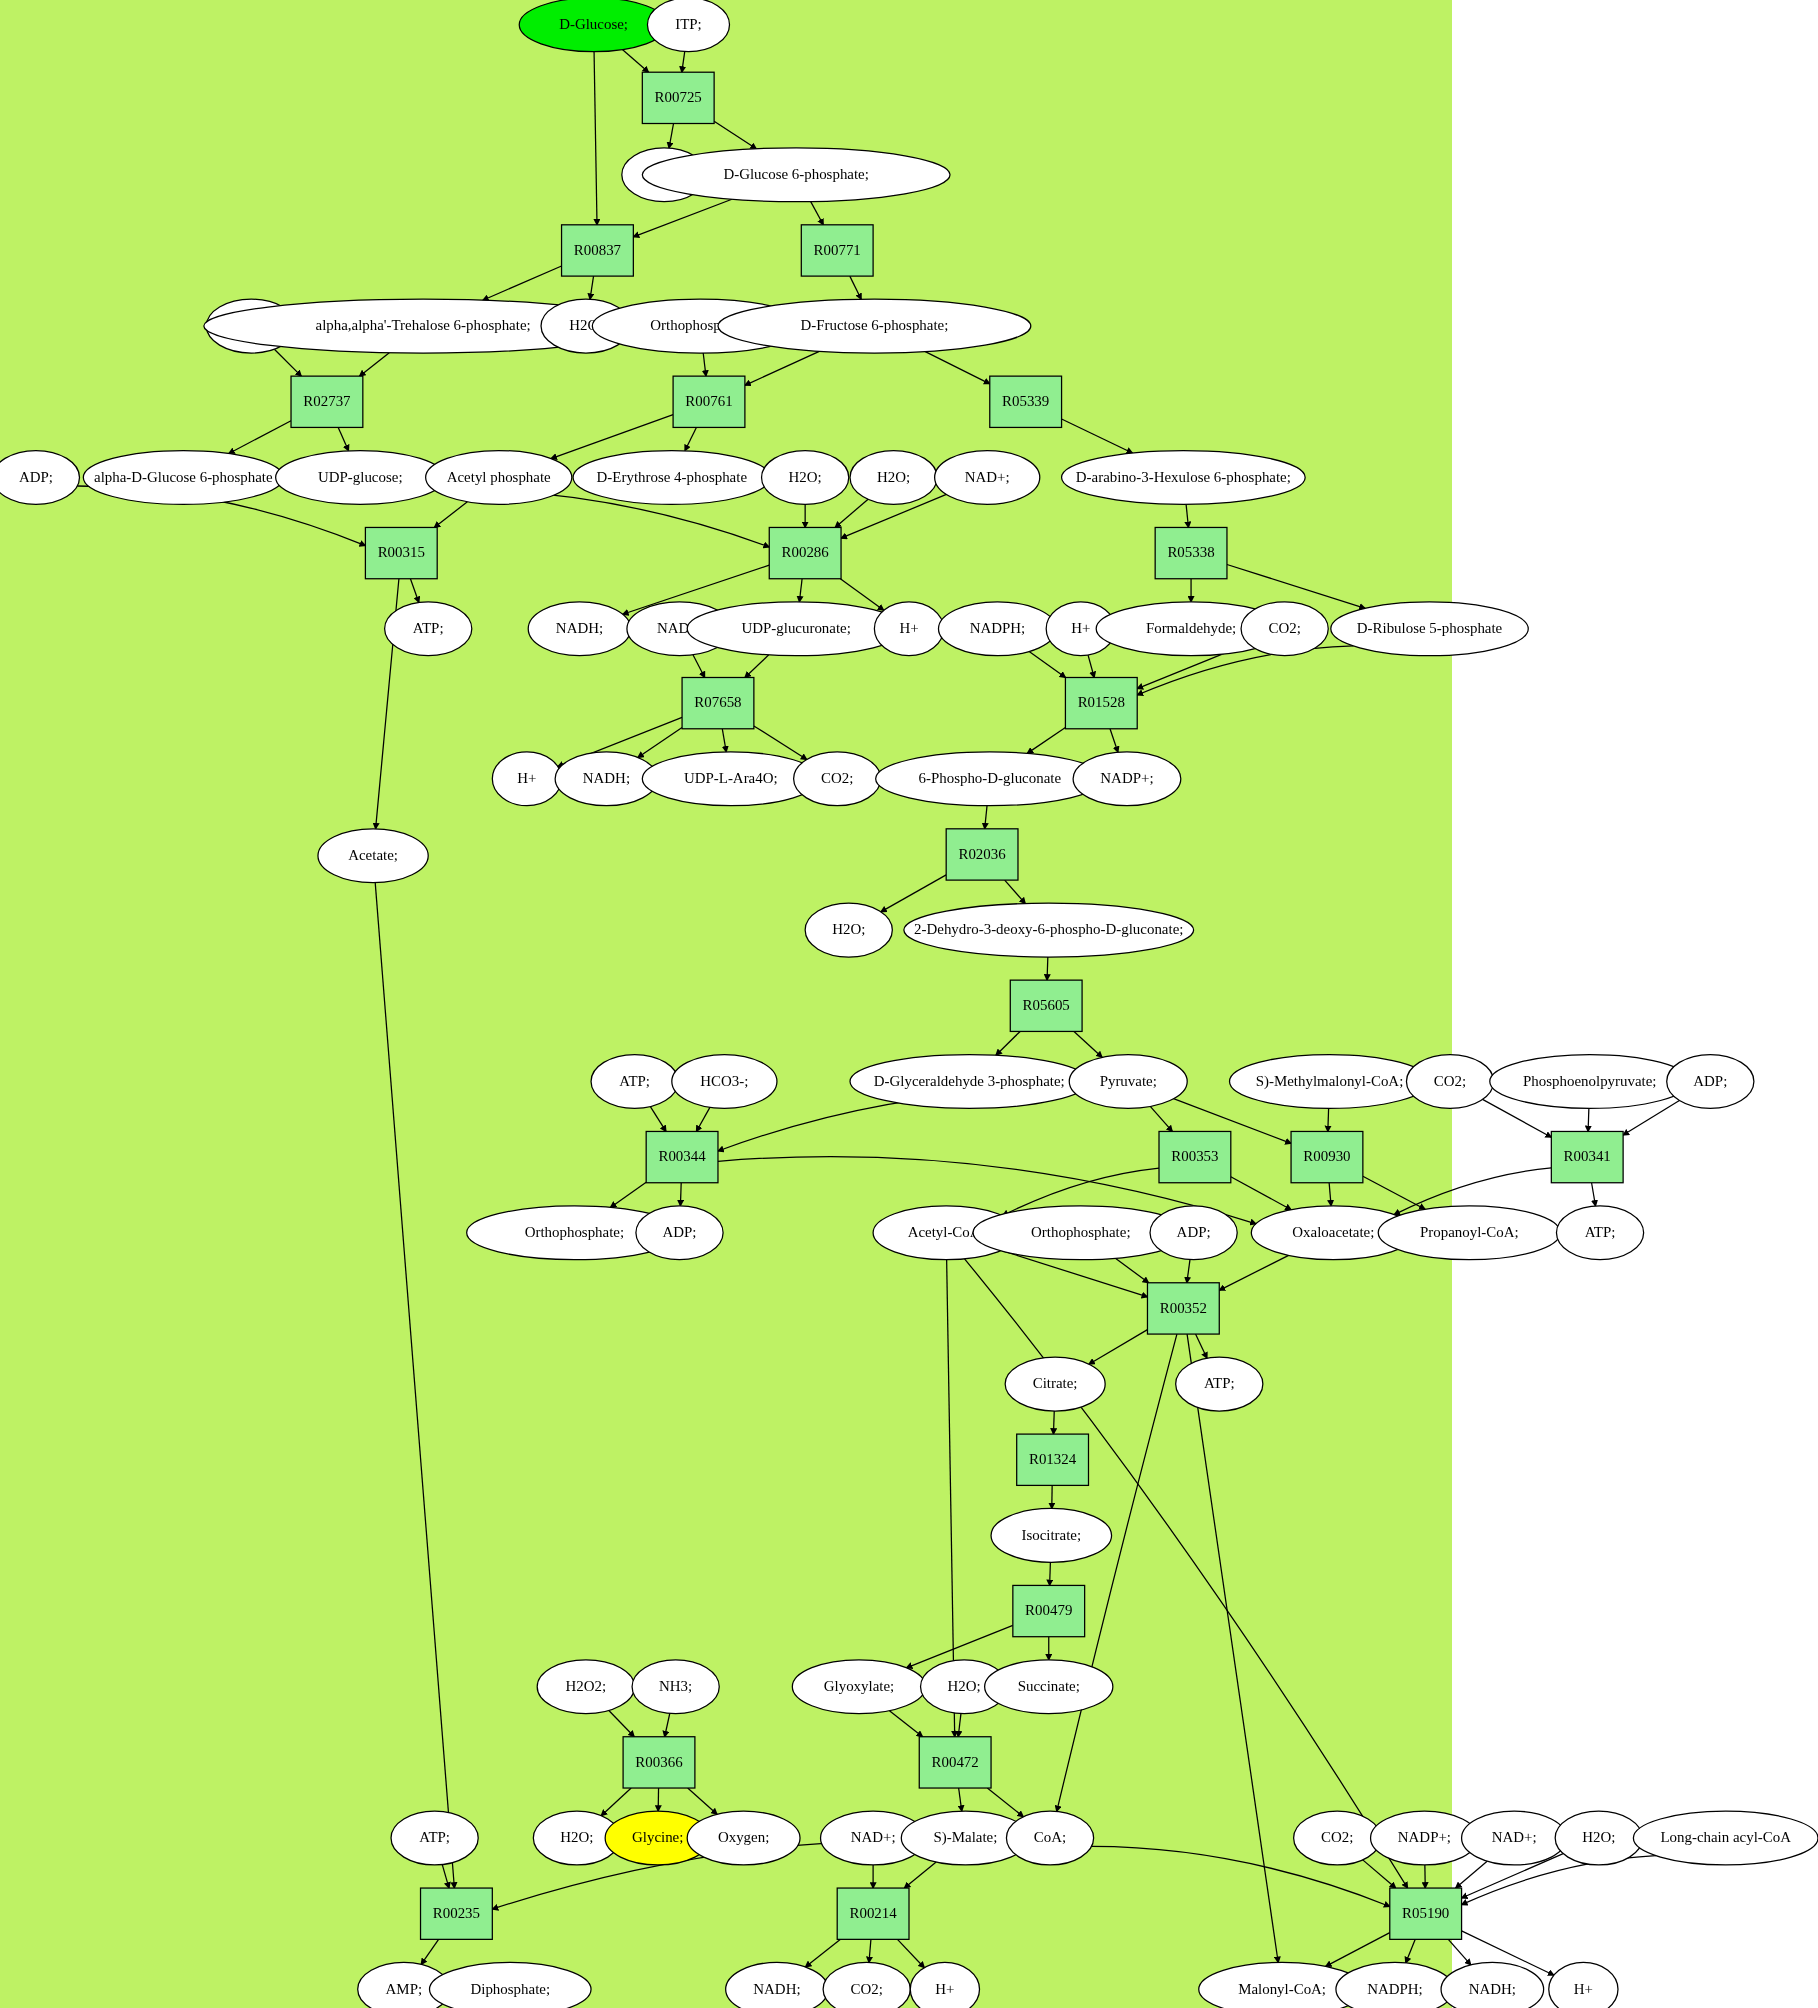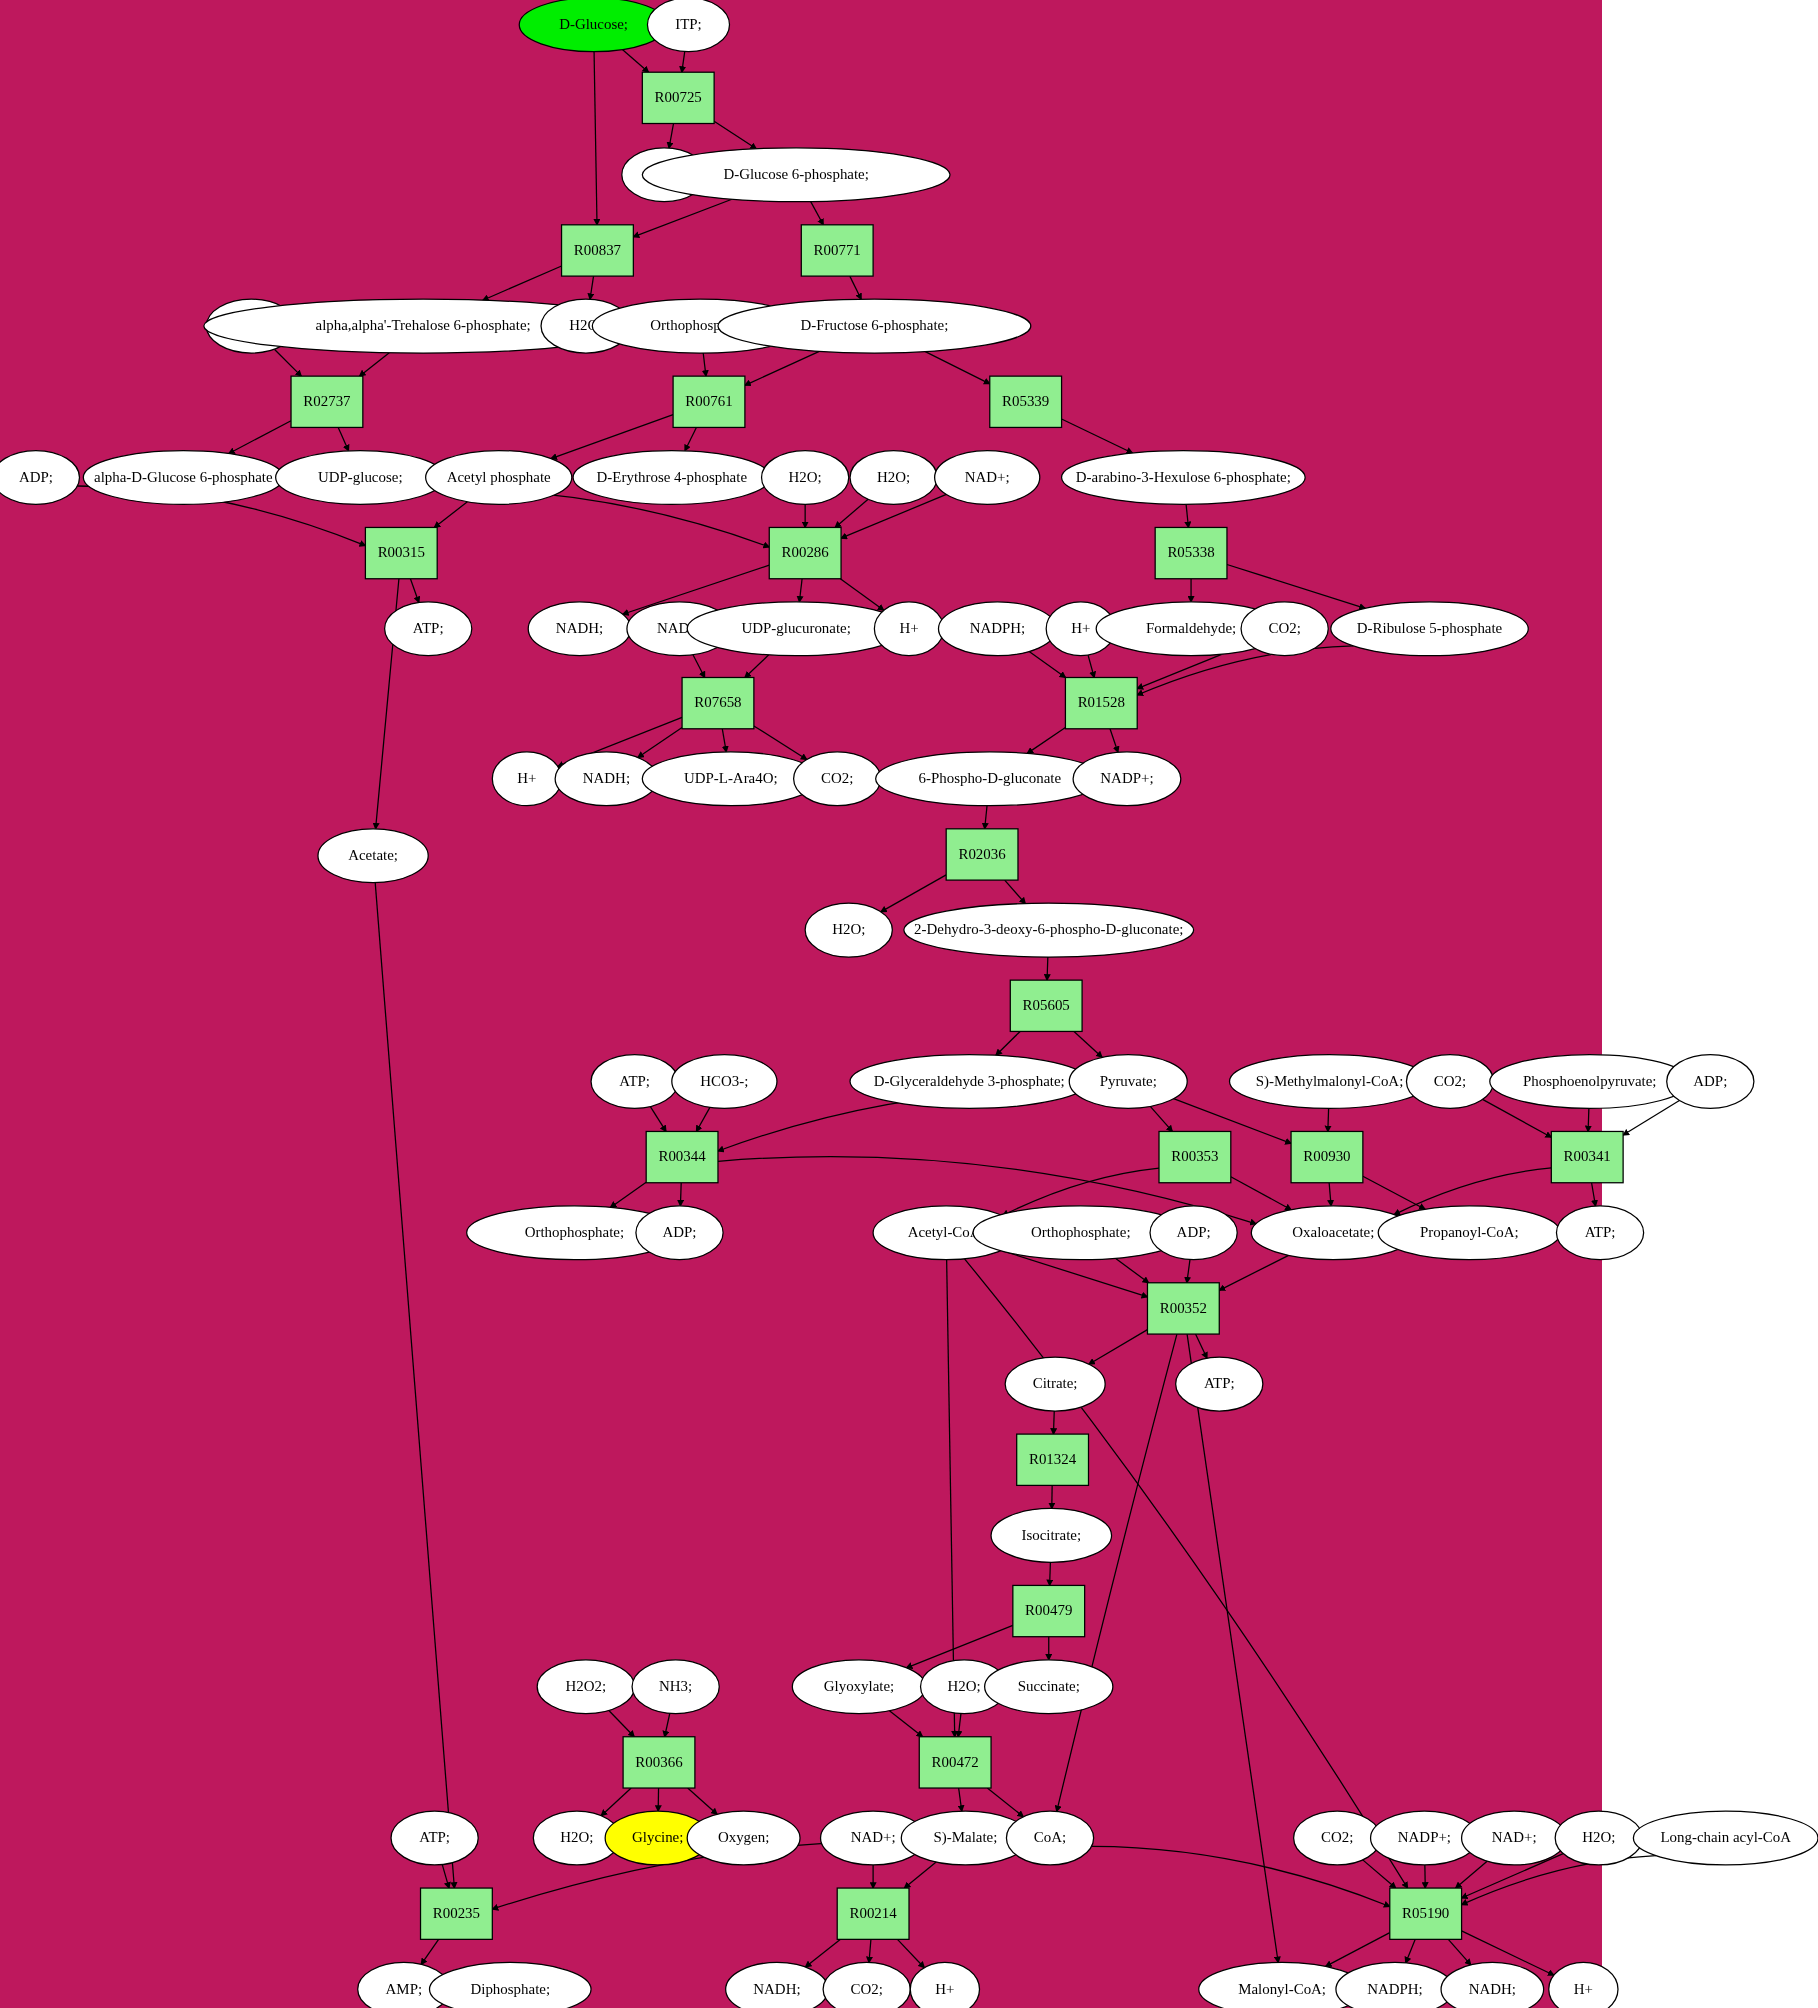--- a/index.html
+++ b/index.html
@@ -1,17 +1,17 @@
 <!DOCTYPE html>
 <html style="font-size:12.6px"><head>
 <meta charset="utf-8">
 <style>
   html,body{margin:0;padding:0;background:#ffffff;}
   body{font-family:"Liberation Serif", serif;}
-  #canvas{position:relative;width:1602px;height:2009px;background:#be185d;}
+  #canvas{position:relative;width:1452px;height:2009px;background:#bef264;}
   svg{position:absolute;top:0;left:0;width:1818px;height:2009px;}
   .nodelabel{font-family:"Liberation Serif", serif;font-size:19px;fill:#000;text-anchor:middle;dominant-baseline:middle;}
   .rxnlabel{font-family:"Liberation Serif", serif;font-size:19px;fill:#000;text-anchor:middle;dominant-baseline:middle;}
   .ell{fill:#ffffff;stroke:#000000;stroke-width:1.6;}
   .ell.highlight{fill:#00ee00;}
   .ell.product{fill:#ffff00;}
   .rx{fill:#90ee90;stroke:#000000;stroke-width:1.6;}
   .edge{fill:none;stroke:#000000;stroke-width:1.6;}
 </style>
 </head>

